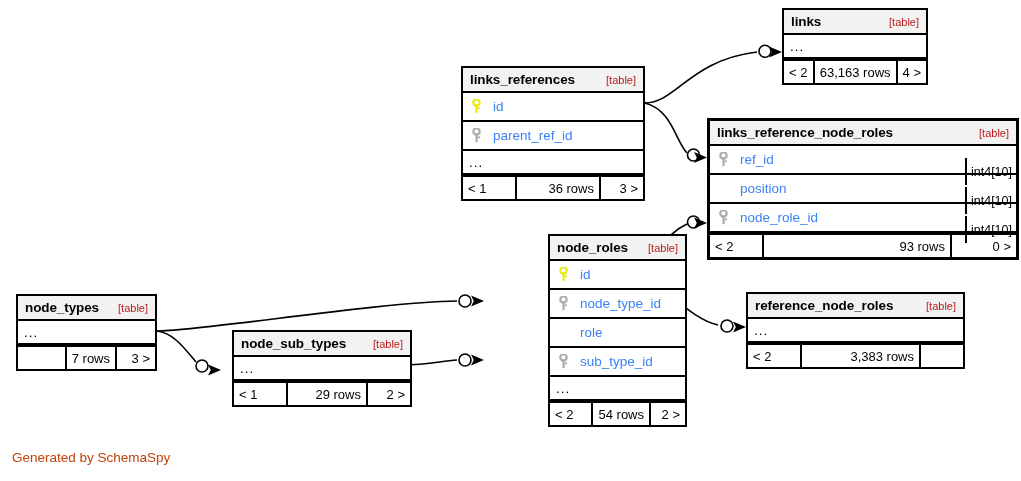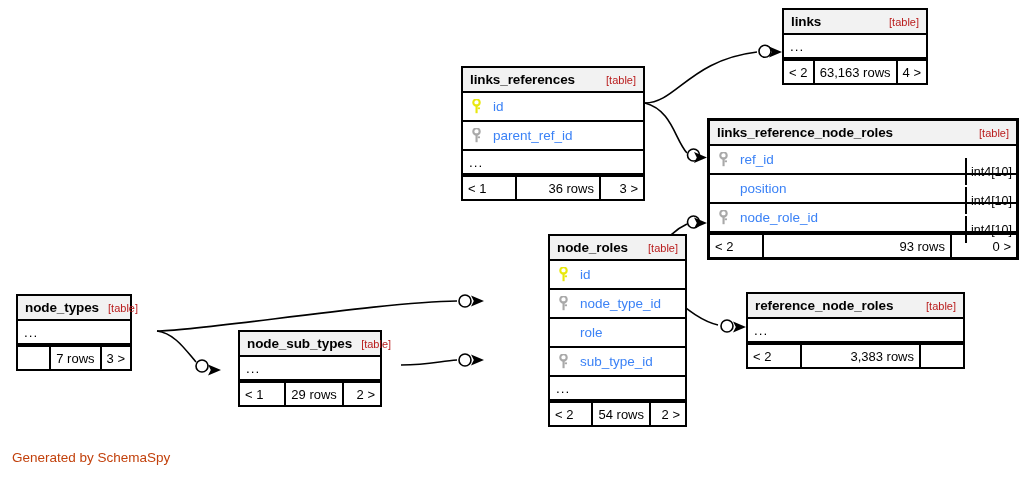--- a/index.html
+++ b/index.html
@@ -262,35 +262,35 @@
         </div>
         <div class="row rowdots">
           <span class="ellipsis">...</span>
         </div>
         <div class="tfoot">
           <div class="fcell fleft" style="width: 52px;">&lt; 2</div>
           <div class="fcell fmid">54 rows</div>
           <div class="fcell fright" style="width: 42px;">2 &gt;</div>
         </div>
       </div>
-      <div class="table" style="left: 16px; top: 294px; width: 116px;">
+      <div class="table" style="left: 16px; top: 294px; width: 141px;">
         <div class="thead">
           <span class="tname">node_types</span>
           <span class="ttag">[table]</span>
         </div>
         <div class="row rowdots">
           <span class="ellipsis">...</span>
         </div>
         <div class="tfoot">
           <div class="fcell fleft" style="width: 52px;"></div>
           <div class="fcell fmid">7 rows</div>
           <div class="fcell fright" style="width: 42px;">3 &gt;</div>
         </div>
       </div>
-      <div class="table" style="left: 238px; top: 330px; width: 144px;">
+      <div class="table" style="left: 232px; top: 330px; width: 180px;">
         <div class="thead">
           <span class="tname">node_sub_types</span>
           <span class="ttag">[table]</span>
         </div>
         <div class="row rowdots">
           <span class="ellipsis">...</span>
         </div>
         <div class="tfoot">
           <div class="fcell fleft" style="width: 52px;">&lt; 1</div>
           <div class="fcell fmid">29 rows</div>

